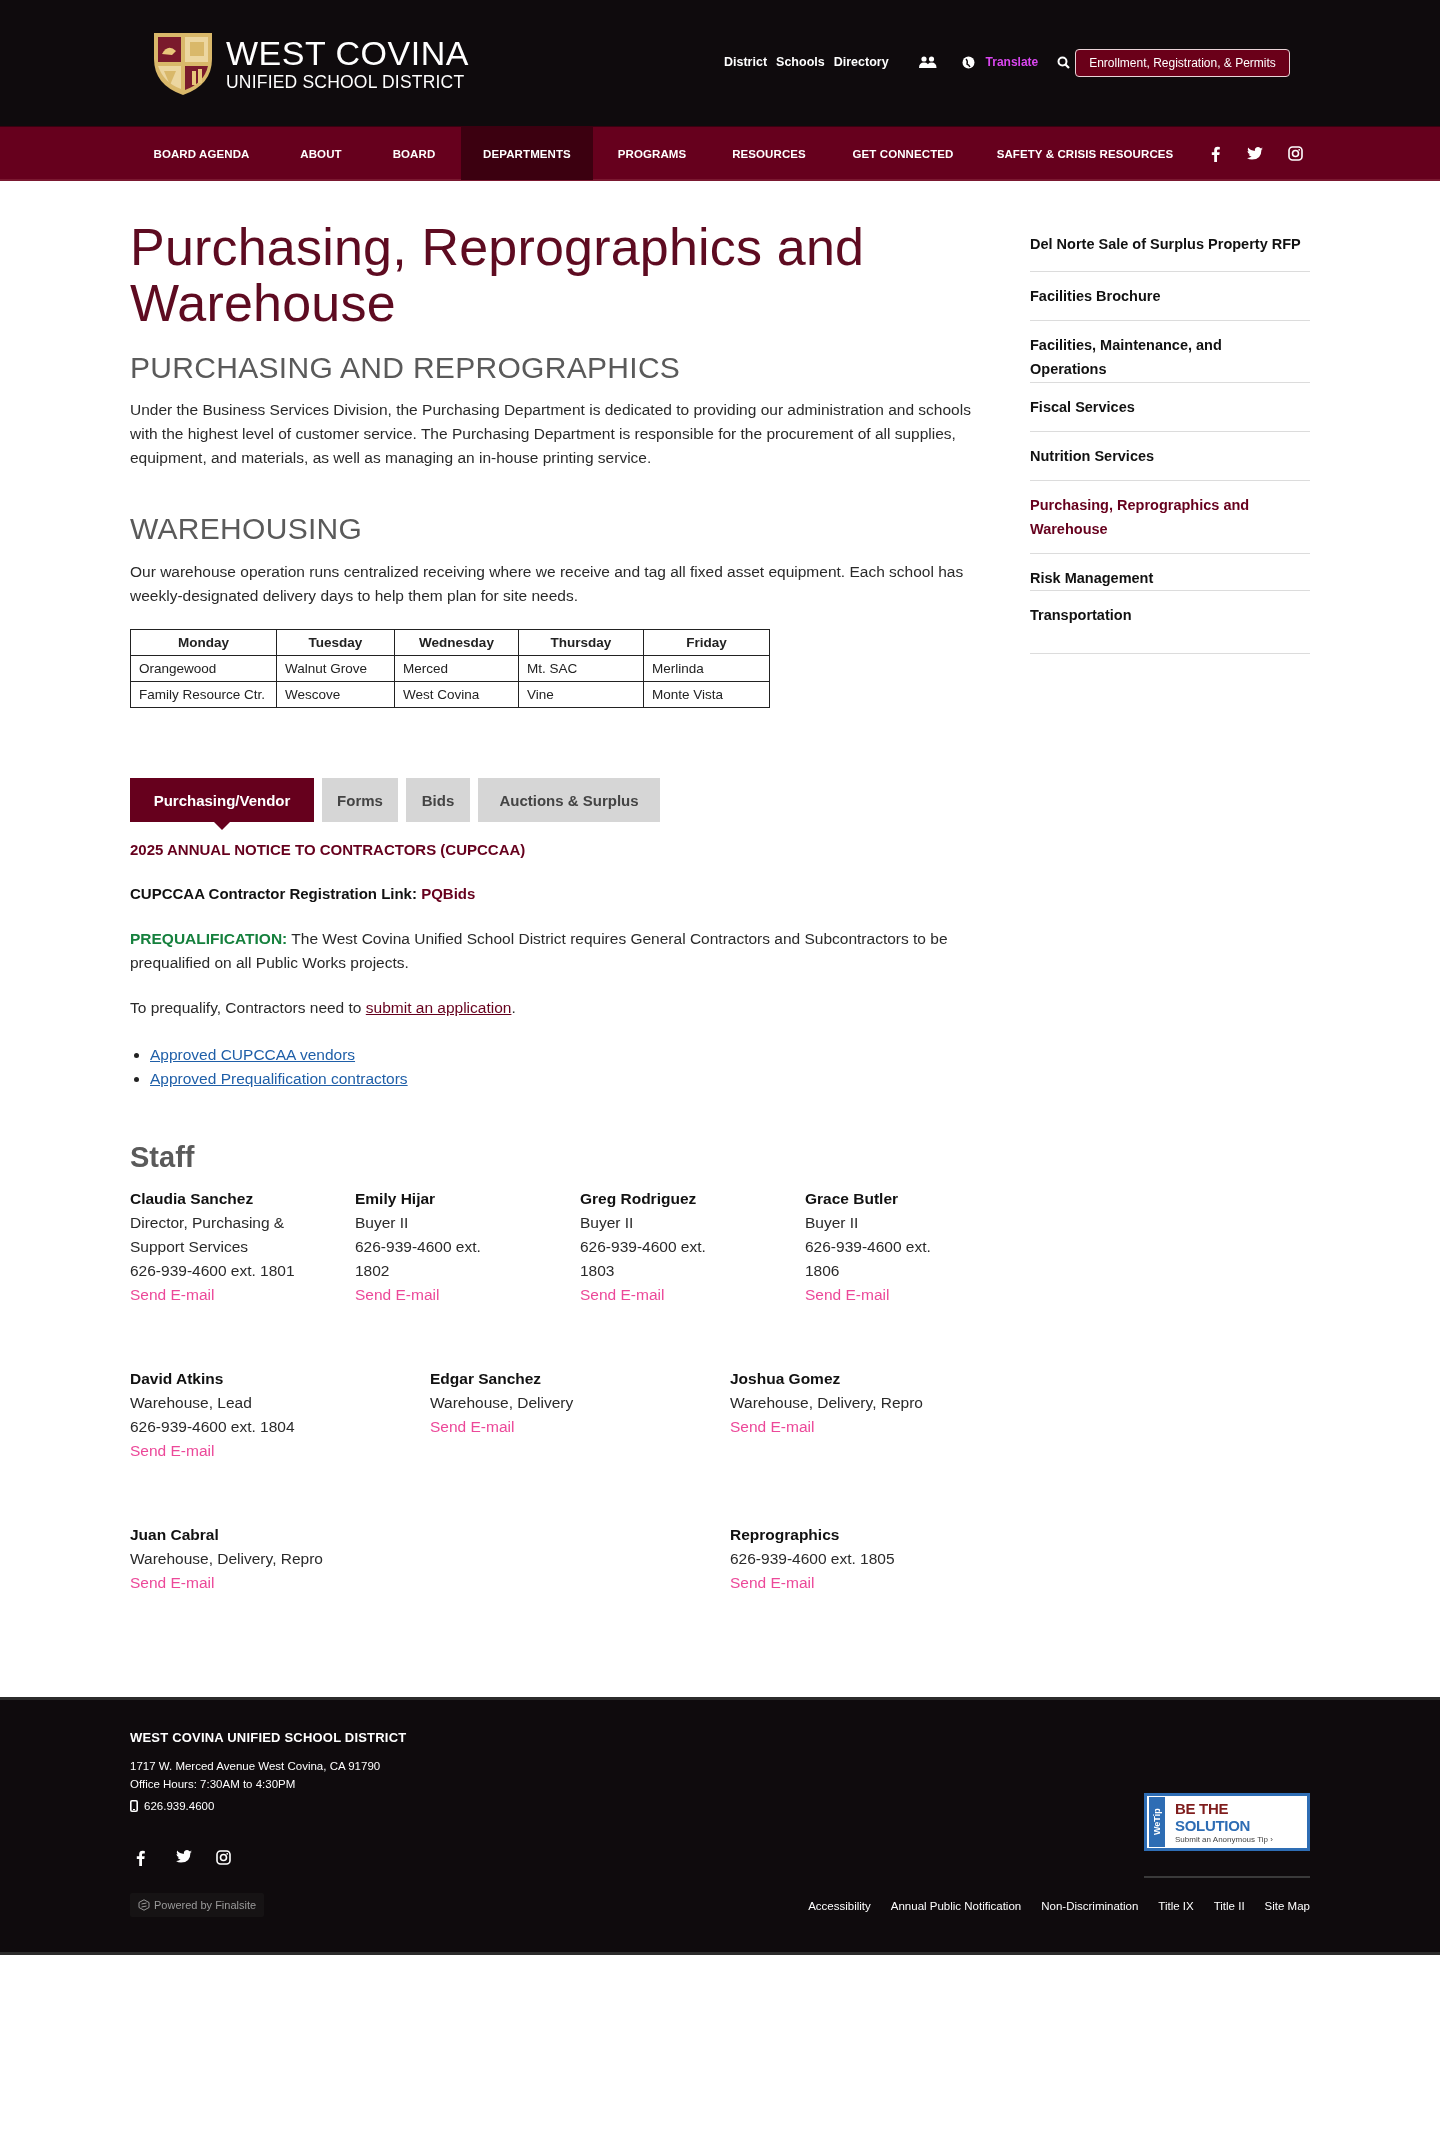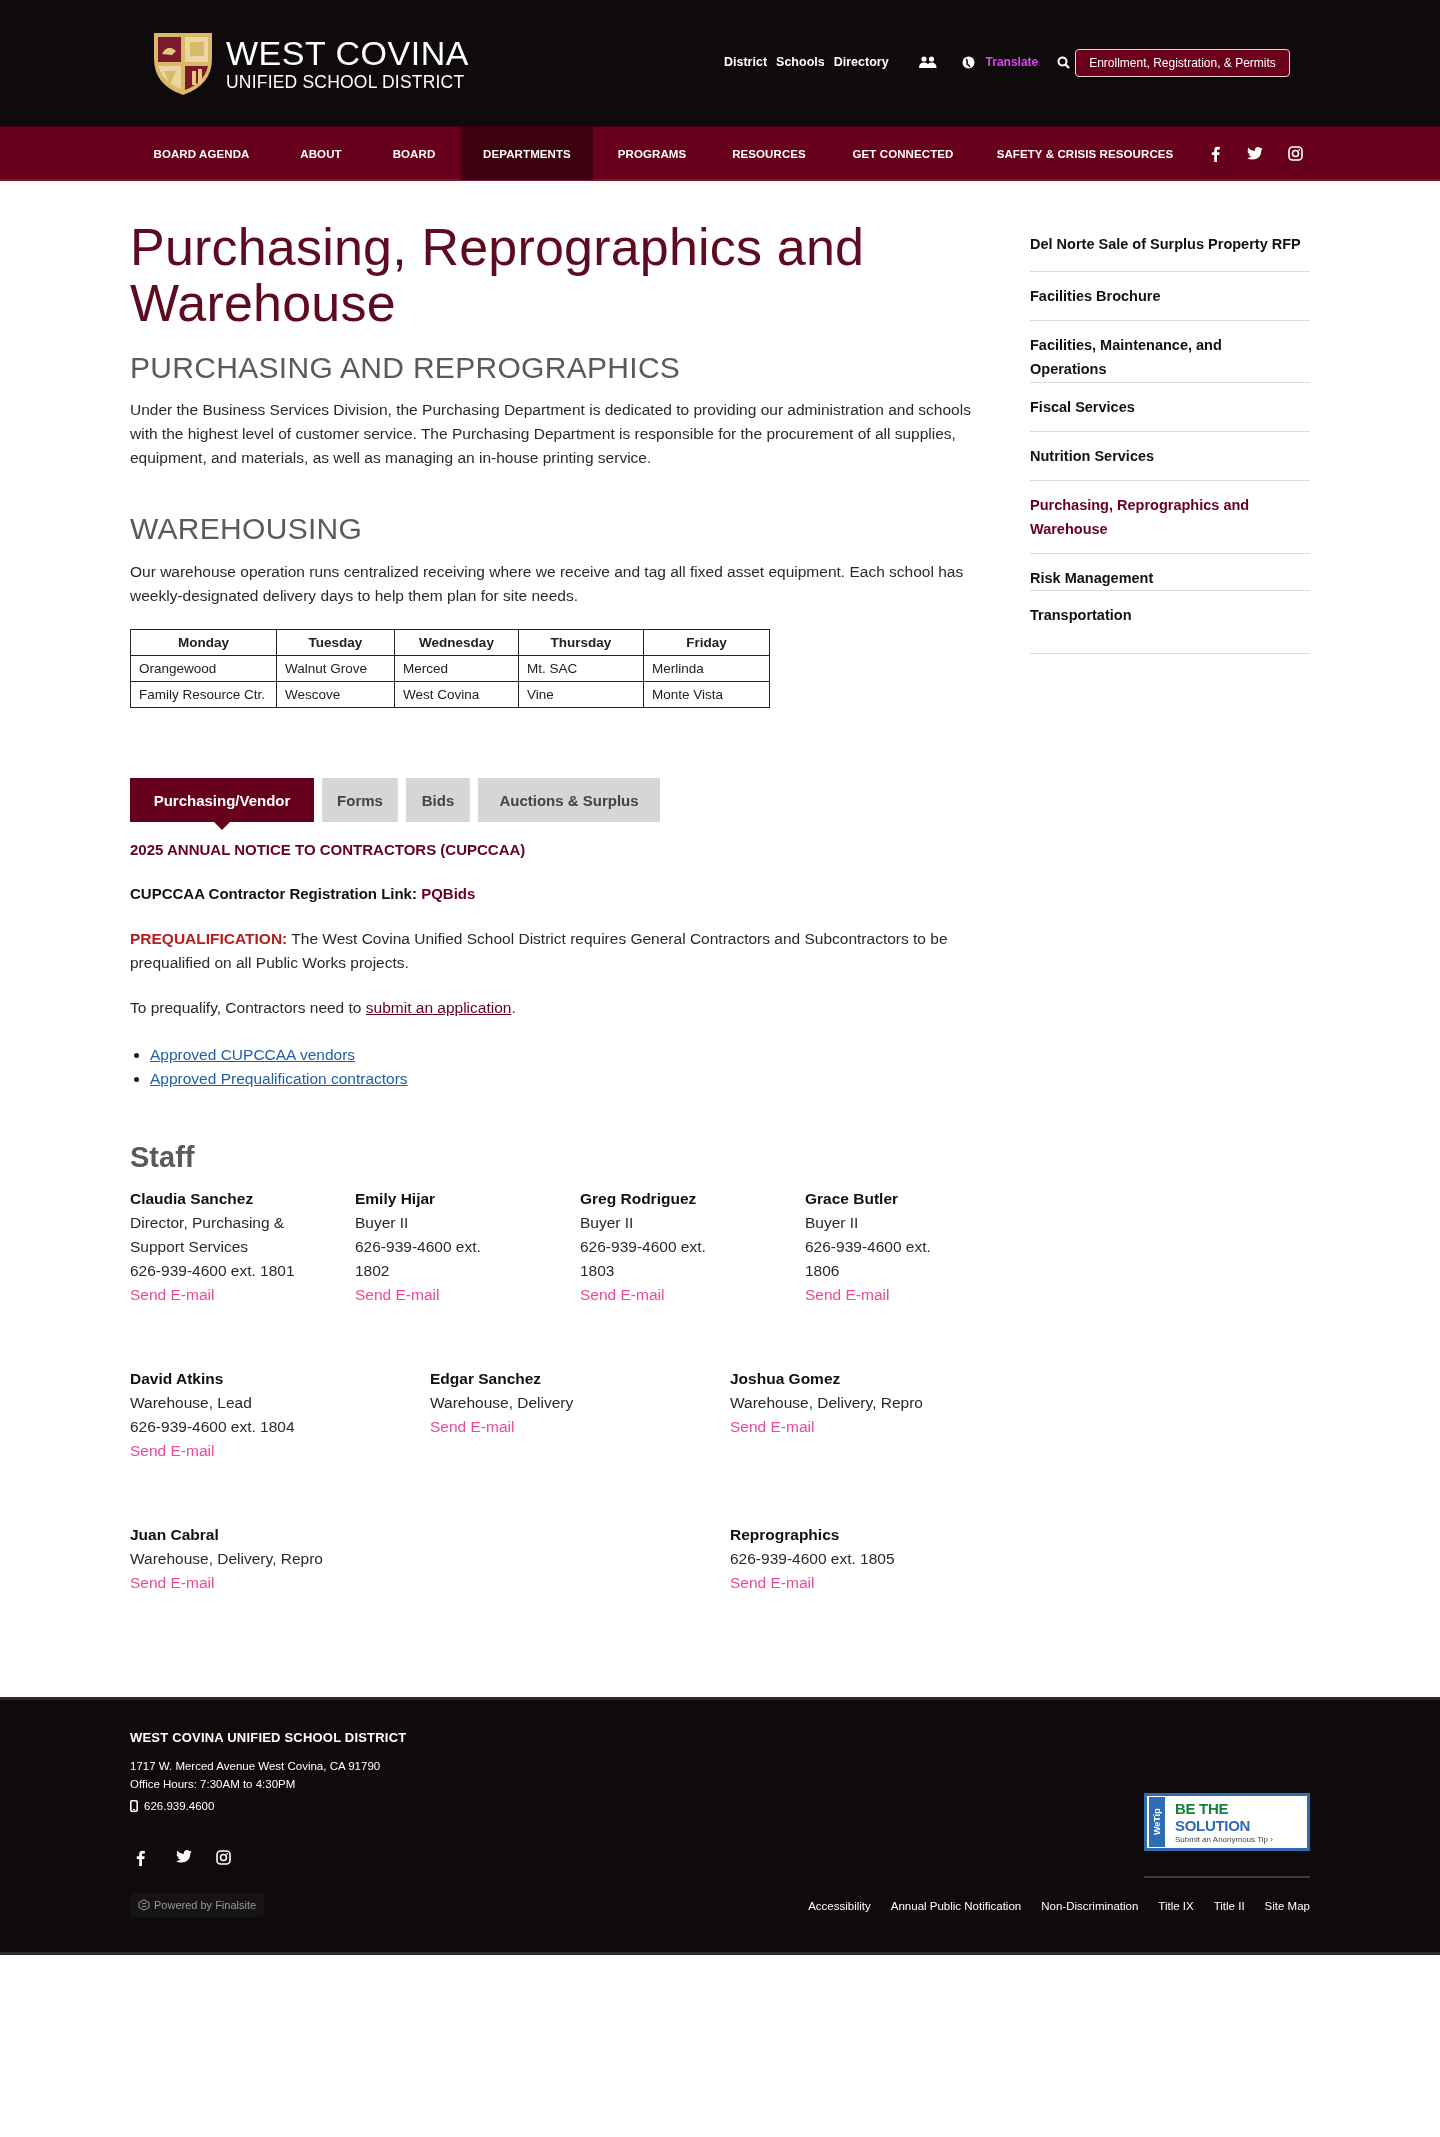--- a/index.html
+++ b/index.html
@@ -41,21 +41,21 @@
 
   .tabs { position: absolute; top: 597px; left: 0; display: flex; }
   .tab { height: 44px; display: flex; align-items: center; justify-content: center; font-weight: bold; font-size: 15px; color: #444; background: #d6d6d6; margin-right: 8px; position: relative; padding: 0 15px; }
   .tab.active { background: #66001d; color: #fff; }
   .tab.active::after { content: ""; position: absolute; bottom: -8px; left: 50%; margin-left: -8px; border-left: 8px solid transparent; border-right: 8px solid transparent; border-top: 8px solid #66001d; }
 
   .notice { position: absolute; top: 660px; left: 0; font-weight: bold; font-size: 15px; color: #66001d; }
   .reg { position: absolute; top: 704px; left: 0; font-weight: bold; font-size: 15px; color: #111; }
   .reg a { color: #66001d; }
   .preq { position: absolute; top: 746px; left: 0; width: 870px; font-size: 15.5px; line-height: 24px; color: #2a2a2a; }
-  .preq b { color: #b91c1c; }
+  .preq b { color: #15803d; }
   .apply { position: absolute; top: 818px; left: 0; font-size: 15.5px; color: #2a2a2a; }
   .apply a { color: #66001d; text-decoration: underline; }
   ul.links { position: absolute; top: 862px; left: 20px; font-size: 15.5px; line-height: 24px; }
   ul.links li { list-style: disc; color: #222; }
   ul.links li a { color: #1f5fa8; text-decoration: underline; }
 
   .staff-title { position: absolute; top: 960px; left: 0; font-size: 29px; color: #5a5a5a; }
   .staff { position: absolute; font-size: 15.5px; line-height: 24px; color: #2a2a2a; }
   .staff .name { font-weight: bold; color: #111; }
   .staff .mail { color: #ec4899; }
@@ -332,21 +332,21 @@
           <path d="M6 0.8 L11 3.5 L11 8.5 L6 11.2 L1 8.5 L1 3.5 Z" stroke="#9a9a9a" stroke-width="1" fill="none"></path>
           <path d="M3.5 5 L8.5 4 M3.5 8 L8.5 7" stroke="#9a9a9a" stroke-width="1"></path>
         </svg>
     </span>
     <span>Powered by Finalsite</span>
   </a>
 
   <a class="wetip">
     <span class="side">WeTip</span>
     <span class="txt">
-      <div class="big"><span style="color:#15803d;">BE THE </span><span>SOLUTION</span></div>
+      <div class="big"><span style="color:#7f1d1d;">BE THE </span><span>SOLUTION</span></div>
       <div class="small">Submit an Anonymous Tip ›</div>
     </span>
   </a>
   <div class="f-divider"></div>
 
   <div class="f-links">
     <a>Accessibility</a>
     <a>Annual Public Notification</a>
     <a>Non-Discrimination</a>
     <a>Title IX</a>

